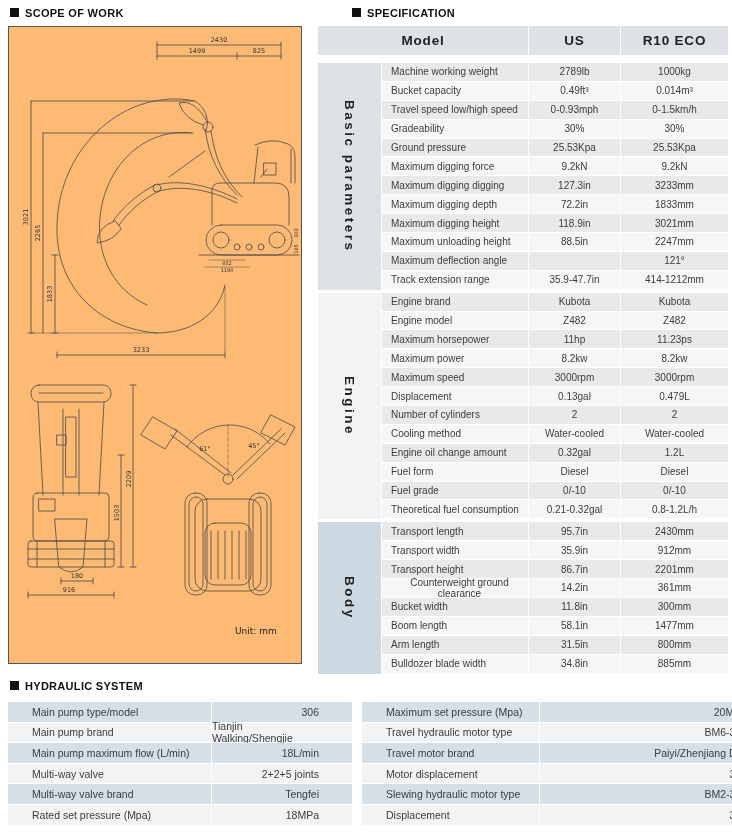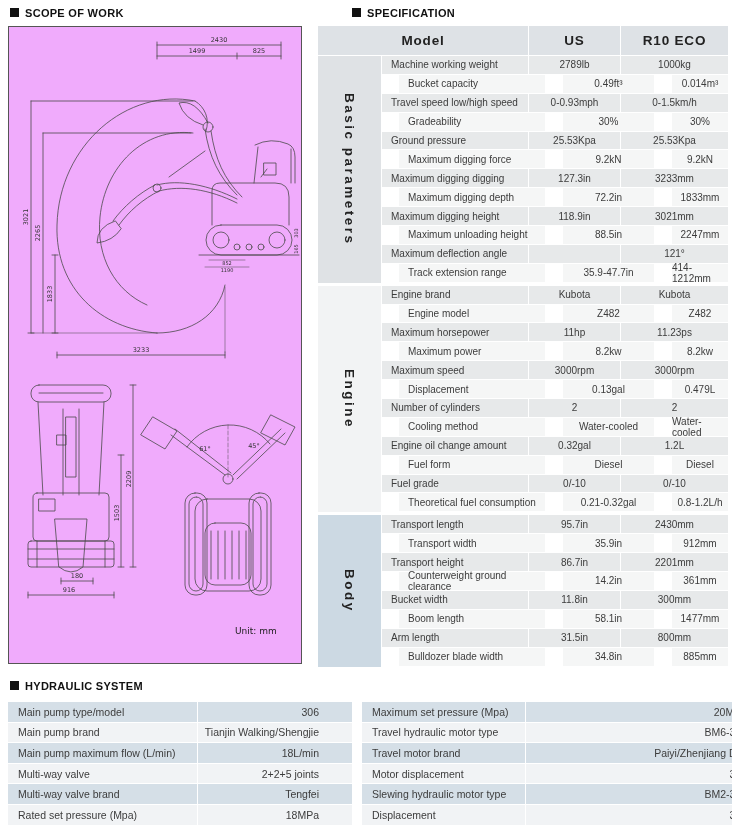--- a/index.html
+++ b/index.html
@@ -3,50 +3,50 @@
 <meta charset="utf-8">
 <style>
   html,body{margin:0;padding:0;}
   body{
     width:732px;height:840px;position:relative;background:#ffffff;
     font-family:"Liberation Sans",sans-serif;color:#333;overflow:hidden;
   }
   .sec-title{position:absolute;font-size:11px;font-weight:bold;color:#111;letter-spacing:.3px;white-space:nowrap;}
   .bullet{display:inline-block;width:9px;height:9px;background:#111;margin-right:6px;}
   
-  #scope-box{position:absolute;left:8px;top:26px;width:292px;height:636px;border:1px solid #555;background:#f0abfc;}
+  #scope-box{position:absolute;left:8px;top:26px;width:292px;height:636px;border:1px solid #555;background:#fdba74;}
   svg text{fill:#333;font-family:"DejaVu Sans",sans-serif;font-size:6.5px;}
   svg .tiny{font-size:5px;}
   svg .unit{font-size:9px;fill:#222;}
   
   #spec-table{position:absolute;left:318px;top:26px;width:410px;}
-  .spec-header{display:flex;gap:1px;height:29px;margin-bottom:1px;}
+  .spec-header{display:flex;gap:1px;height:29px;margin-bottom:8px;}
   .spec-header>div{background:var(--spec-header-bg);display:flex;align-items:center;justify-content:center;
     font-weight:bold;font-size:13.5px;color:#222;letter-spacing:.8px;}
   .sh-model{width:210px;}
   .sh-us{width:91px;}
   .sh-eco{flex:1;}
   .spec-section{display:flex;gap:1px;margin-bottom:3px;}
   .group-cell{width:63px;display:flex;align-items:center;justify-content:center;
     writing-mode:vertical-rl;font-weight:bold;font-size:13.5px;letter-spacing:2.5px;color:#222;}
-  .spec-rows{flex:1;display:flex;flex-direction:column;}
+  .spec-rows{flex:1;display:flex;flex-direction:column;text-align:center;}
   .spec-row{display:flex;gap:1px;height:17.9px;margin-bottom:1px;}
   .spec-row>.cell{display:flex;align-items:center;font-size:10px;color:#3c3c3c;}
   .c-label{width:137px;padding-left:9px;}
   .c-us{width:91px;justify-content:center;}
   .c-eco{flex:1;justify-content:center;}
   .spec-row.odd>.cell{background:var(--row-odd);}
-  .spec-row.even>.cell{background:var(--row-even);margin-left:17px;}
+  .spec-row.even>.cell{background:var(--row-even);}
   
   .hyd-table{position:absolute;top:702px;}
   #hyd-left{left:8px;width:344px;}
   #hyd-right{left:362px;width:418px;}
   .hyd-row{display:flex;gap:1px;height:19.6px;margin-bottom:1px;}
   .hyd-row>div{display:flex;align-items:center;font-size:10.5px;color:#3c3c3c;}
-  .hyd-label{padding-left:10px;}
+  .hyd-label{padding-left:24px;}
   #hyd-left .hyd-label{width:179px;}
   #hyd-right .hyd-label{width:153px;}
   .hyd-value{flex:1;justify-content:flex-end;padding-right:33px;}
   .hyd-row.odd>div{background:var(--hyd-odd);}
   .hyd-row.even>div{background:var(--hyd-even);}
 </style>
 </head>
 <body>
 
 <div class="sec-title" style="left:10px;top:7px;">

